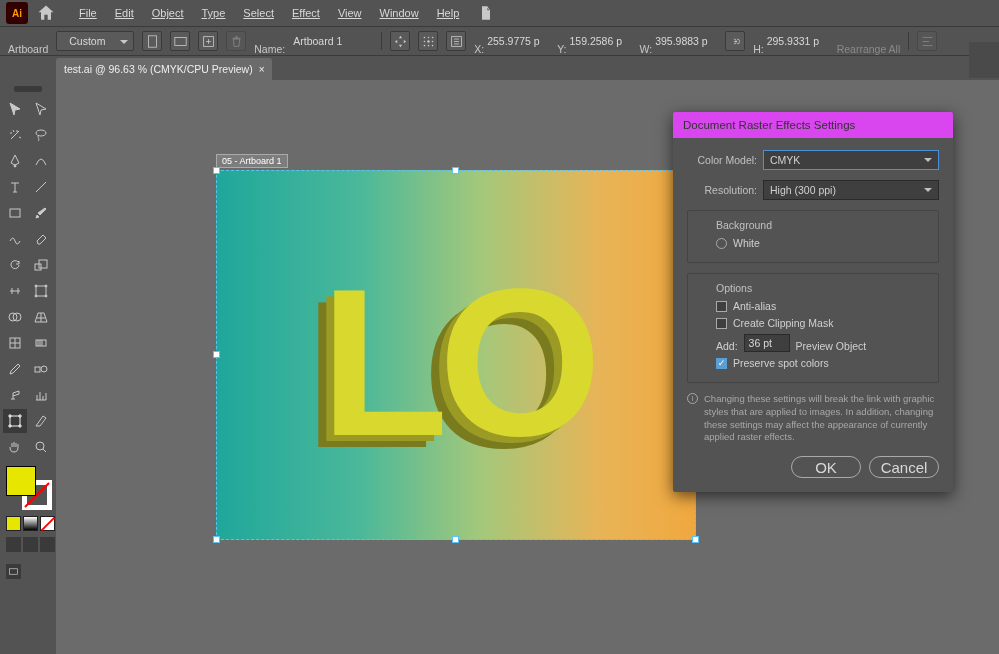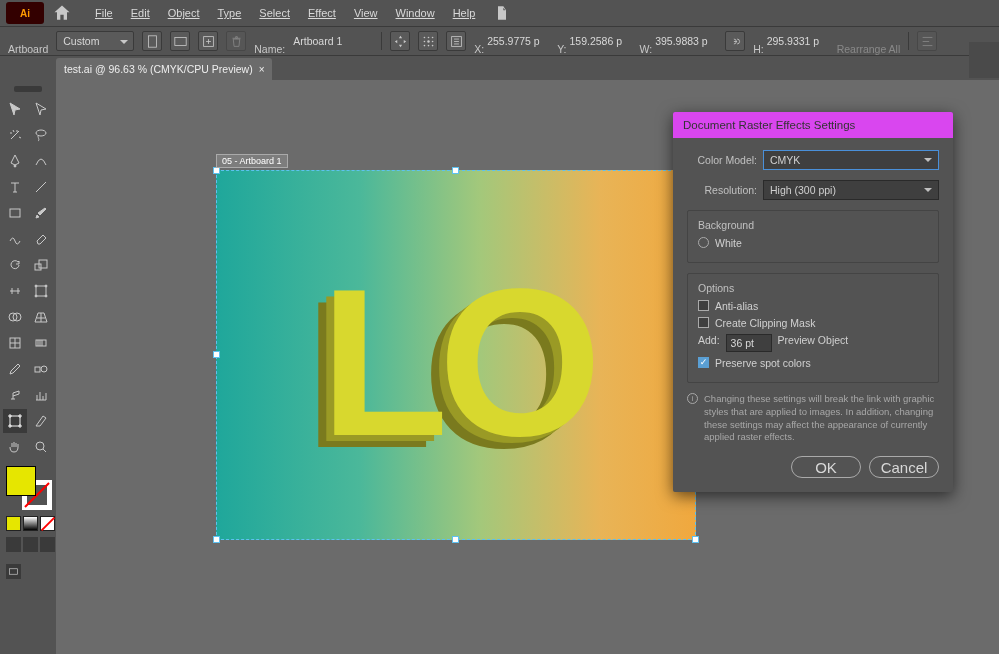--- a/index.html
+++ b/index.html
@@ -1,28 +1,28 @@
 <!DOCTYPE html>
 <html><head>
 <meta charset="utf-8">
 <style>
 * { box-sizing: border-box; margin: 0; padding: 0; font-family: "Segoe UI", Tahoma, sans-serif; }
 body { width: 999px; height: 654px; background: #535353; overflow: hidden; color: #d8d8d8; font-size: 11px; user-select: none; }
 
 
 .menubar { height: 26px; background: #535353; display: flex; align-items: center; padding: 0 6px; }
-.app-logo { width: 38px; height: 22px; background: #330000; color: #ff9a00; display: flex; align-items: center; justify-content: center; font-weight: bold; font-size: 10px; border-radius: 3px; margin-right: 8px; }
+.app-logo { width: 22px; height: 22px; background: #330000; color: #ff9a00; display: flex; align-items: center; justify-content: center; font-weight: bold; font-size: 10px; border-radius: 3px; margin-right: 8px; }
 .home-ic { width: 20px; height: 20px; fill: #c8c8c8; margin-right: 14px; }
 .menu-item { padding: 0 9px; color: #d8d8d8; cursor: default; line-height: 26px; text-decoration: underline; }
 .share-ic { width: 16px; height: 16px; fill: #c8c8c8; margin-left: 10px; }
 
 
 .controlbar { height: 30px; background: #535353; border-top: 1px solid #3a3a3a; border-bottom: 1px solid #3a3a3a; display: flex; align-items: center; padding: 0 8px; gap: 8px; font-size: 10.5px; }
 .cb-label { color: #c8c8c8; margin-top: 16px; }
-.cb-dd { background: #5a5a5a; border: 1px solid #3a3a3a; height: 20px; padding: 0 18px 0 6px; color: #d8d8d8; position: relative; border-radius: 2px; display: flex; align-items: center; }
+.cb-dd { background: #5a5a5a; border: 1px solid #3a3a3a; height: 20px; padding: 0 18px 0 12px; color: #d8d8d8; position: relative; border-radius: 2px; display: flex; align-items: center; }
 .cb-dd::after { content: ""; position: absolute; right: 5px; top: 8px; border: 4px solid transparent; border-top-color: #c8c8c8; }
 .cb-icbtn { width: 20px; height: 20px; background: #5a5a5a; border: 1px solid #3a3a3a; display: flex; align-items: center; justify-content: center; border-radius: 2px; }
 .cb-icbtn svg { width: 13px; height: 13px; fill: #c8c8c8; }
 .cb-input { background: transparent; border: none; color: #d8d8d8; width: 62px; font-size: 10.5px; }
 .cb-field { display: flex; align-items: center; gap: 3px; }
 .cb-sep { width: 1px; height: 18px; background: #3a3a3a; }
 .dimmed { opacity: 0.45; }
 
 
 .tabstrip { height: 24px; background: #535353; display: flex; align-items: flex-end; padding-left: 56px; }
@@ -58,23 +58,23 @@
 
 
 .dialog { position: absolute; top: 112px; right: 46px; width: 280px; background: #535353; box-shadow: 0 4px 16px rgba(0,0,0,0.6); z-index: 50; border-radius: 2px; overflow: hidden; }
 .dlg-title { background: #d946ef; color: #333; padding: 7px 10px; font-size: 11.5px; display: flex; justify-content: space-between; align-items: center; }
 .dlg-body { padding: 12px 14px 14px; font-size: 10.5px; color: #d0d0d0; }
 .dlg-row { display: flex; align-items: center; gap: 6px; margin-bottom: 10px; }
 .dlg-row label { width: 70px; text-align: right; color: #c0c0c0; }
 .dlg-dd { flex: 1; background: #3f3f3f; border: 1px solid #2a2a2a; height: 20px; padding: 0 6px; display: flex; align-items: center; position: relative; }
 .dlg-dd.hl { border: 1px solid #4a90d9; }
 .dlg-dd::after { content: ""; position: absolute; right: 6px; top: 7px; border: 4px solid transparent; border-top-color: #c0c0c0; }
-.dlg-group { border: 1px solid #444; border-radius: 2px; padding: 8px 10px; margin-bottom: 10px; }
+.dlg-group { border: 1px solid #444; border-radius: 2px; padding: 8px 28px; margin-bottom: 10px; }
 .dlg-group-title { color: #c0c0c0; margin-bottom: 6px; }
-.dlg-radio, .dlg-check { display: flex; align-items: flex-start; gap: 6px; margin: 5px 0; cursor: pointer; }
+.dlg-radio, .dlg-check { display: flex; align-items: flex-end; gap: 6px; margin: 5px 0; cursor: pointer; }
 .radio-ic { width: 11px; height: 11px; border-radius: 50%; border: 1px solid #aaa; display: flex; align-items: center; justify-content: center; }
 .radio-ic.on::after { content: ""; width: 5px; height: 5px; border-radius: 50%; background: #ddd; }
 .check-ic { width: 11px; height: 11px; border: 1px solid #aaa; background: #3f3f3f; display: flex; align-items: center; justify-content: center; }
 .check-ic.on { background: #5a9fd4; border-color: #5a9fd4; }
 .check-ic.on::after { content: "✓"; color: #fff; font-size: 9px; line-height: 1; }
 .dlg-inline-input { background: #3f3f3f; border: 1px solid #2a2a2a; width: 46px; height: 18px; color: #d8d8d8; padding: 0 4px; font-size: 10.5px; }
 .dlg-note { display: flex; gap: 6px; color: #a8a8a8; font-size: 9.5px; line-height: 1.35; margin: 8px 0 12px; }
 .dlg-note .info-ic { width: 11px; height: 11px; border-radius: 50%; border: 1px solid #a8a8a8; flex-shrink: 0; text-align: center; line-height: 9px; font-size: 8px; }
 .dlg-buttons { display: flex; justify-content: flex-end; gap: 8px; }
 .dlg-btn { width: 70px; height: 22px; border: 1px solid #aaa; border-radius: 11px; background: transparent; color: #d8d8d8; font-size: 15px; cursor: pointer; }

